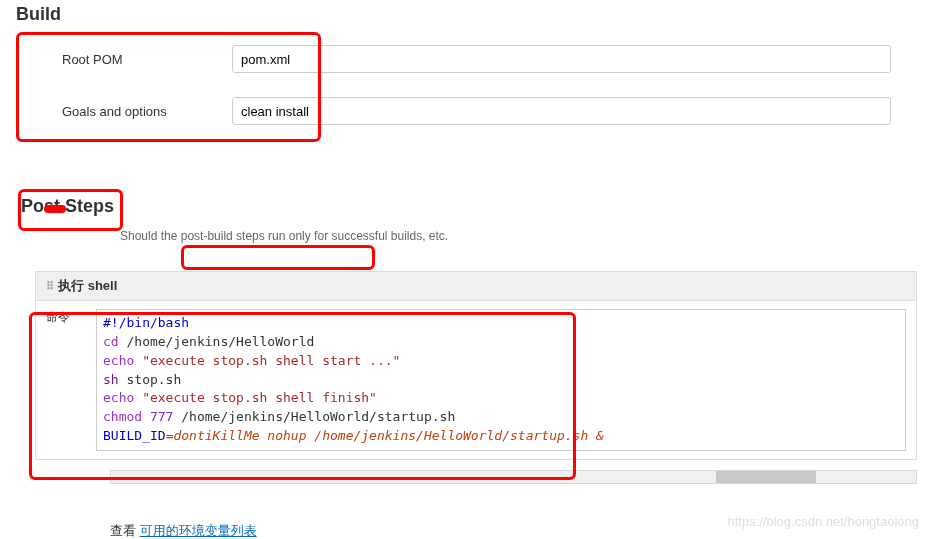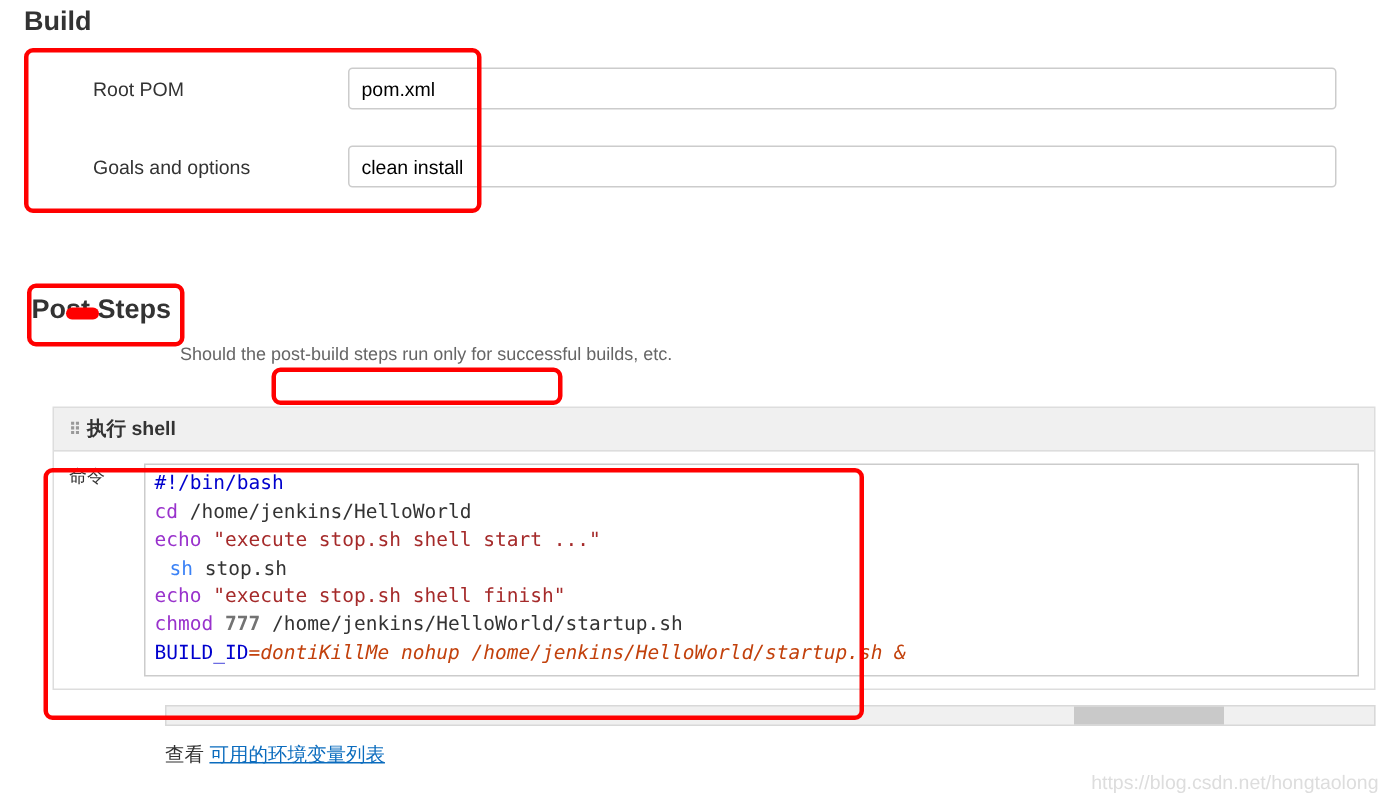--- a/index.html
+++ b/index.html
@@ -157,23 +157,23 @@
       font-size: 13px;
       line-height: 1.45;
       border: 1px solid #ccc;
       padding: 4px 6px;
       white-space: pre;
     }
     .code-bash { color: #0000cd; }
     .code-cmd { color: #9932cc; }
     .code-echo { color: #9932cc; }
     .code-str { color: #a52a2a; }
-    .code-sh { color: #3b82f6; margin-left: 10px; }
+    .code-sh { color: #701a75; }
     .code-chmod { color: #9932cc; }
-    .code-num { color: #737373; font-weight: bold; }
+    .code-num { color: #6d28d9; }
     .code-path { color: #333; }
     .code-env { color: #0000cd; }
     .code-nohup { color: #c2410c; font-style: italic; }
     .scrollbar-track {
       margin: 10px 16px 0 110px;
       height: 14px;
       background: #f0f0f0;
       border: 1px solid #d8d8d8;
       position: relative;
     }
@@ -181,20 +181,21 @@
       position: absolute;
       right: 100px;
       top: 0;
       width: 100px;
       height: 100%;
       background: #c9c9c9;
     }
     .footer-link-row {
       padding: 10px 16px 0 110px;
       font-size: 13px;
+      margin-top: 28px;
     }
     .footer-link-row a {
       color: #0b6cbe;
       text-decoration: underline;
     }
     .watermark {
       position: absolute;
       right: 14px;
       bottom: 10px;
       color: #ddd;

